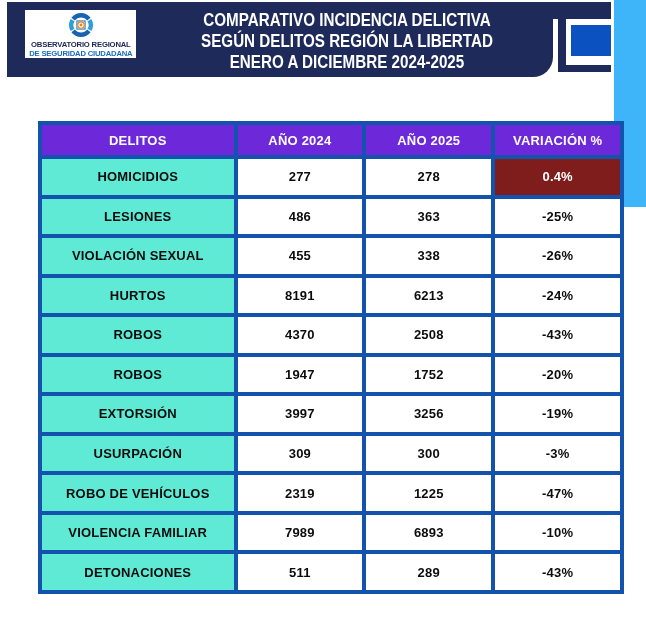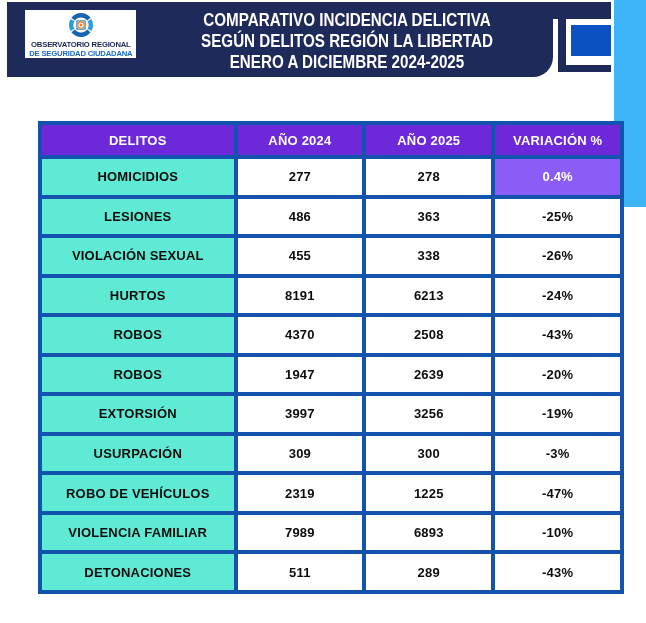--- a/index.html
+++ b/index.html
@@ -39,21 +39,21 @@
   table.data col.c2 { width:22.1%; }
   table.data col.c3 { width:22.2%; }
   table.data col.c4 { width:22.1%; }
   table.data th, table.data td {
     border:4px solid #1353ae; text-align:center; vertical-align:middle;
     font-weight:bold; padding:0; }
   table.data th { background:#6d28d9; color:#ffffff; font-size:13px;
     letter-spacing:0.2px; height:30px; }
   table.data td { font-size:13px; color:#0c0c0c; background:#ffffff; letter-spacing:0.2px; }
   table.data td.label { background:#5eead4; }
-  table.data td.red { background:#8b5cf6; color:#ffffff; }
+  table.data td.red { background:#7f1d1d; color:#ffffff; }
 </style>
 </head>
 <body>
 
 <div class="page">
 
   <div class="light-bar"></div>
   <div class="top-strip"></div>
   <div class="frame"></div>
   <div class="blue-square"></div>
@@ -123,21 +123,21 @@
         </tr>
         <tr>
           <td class="label">ROBOS</td>
           <td>4370</td>
           <td>2508</td>
           <td>-43%</td>
         </tr>
         <tr>
           <td class="label">ROBOS</td>
           <td>1947</td>
-          <td>2639</td>
+          <td>1752</td>
           <td>-20%</td>
         </tr>
         <tr>
           <td class="label">EXTORSIÓN</td>
           <td>3997</td>
           <td>3256</td>
           <td>-19%</td>
         </tr>
         <tr>
           <td class="label">USURPACIÓN</td>

